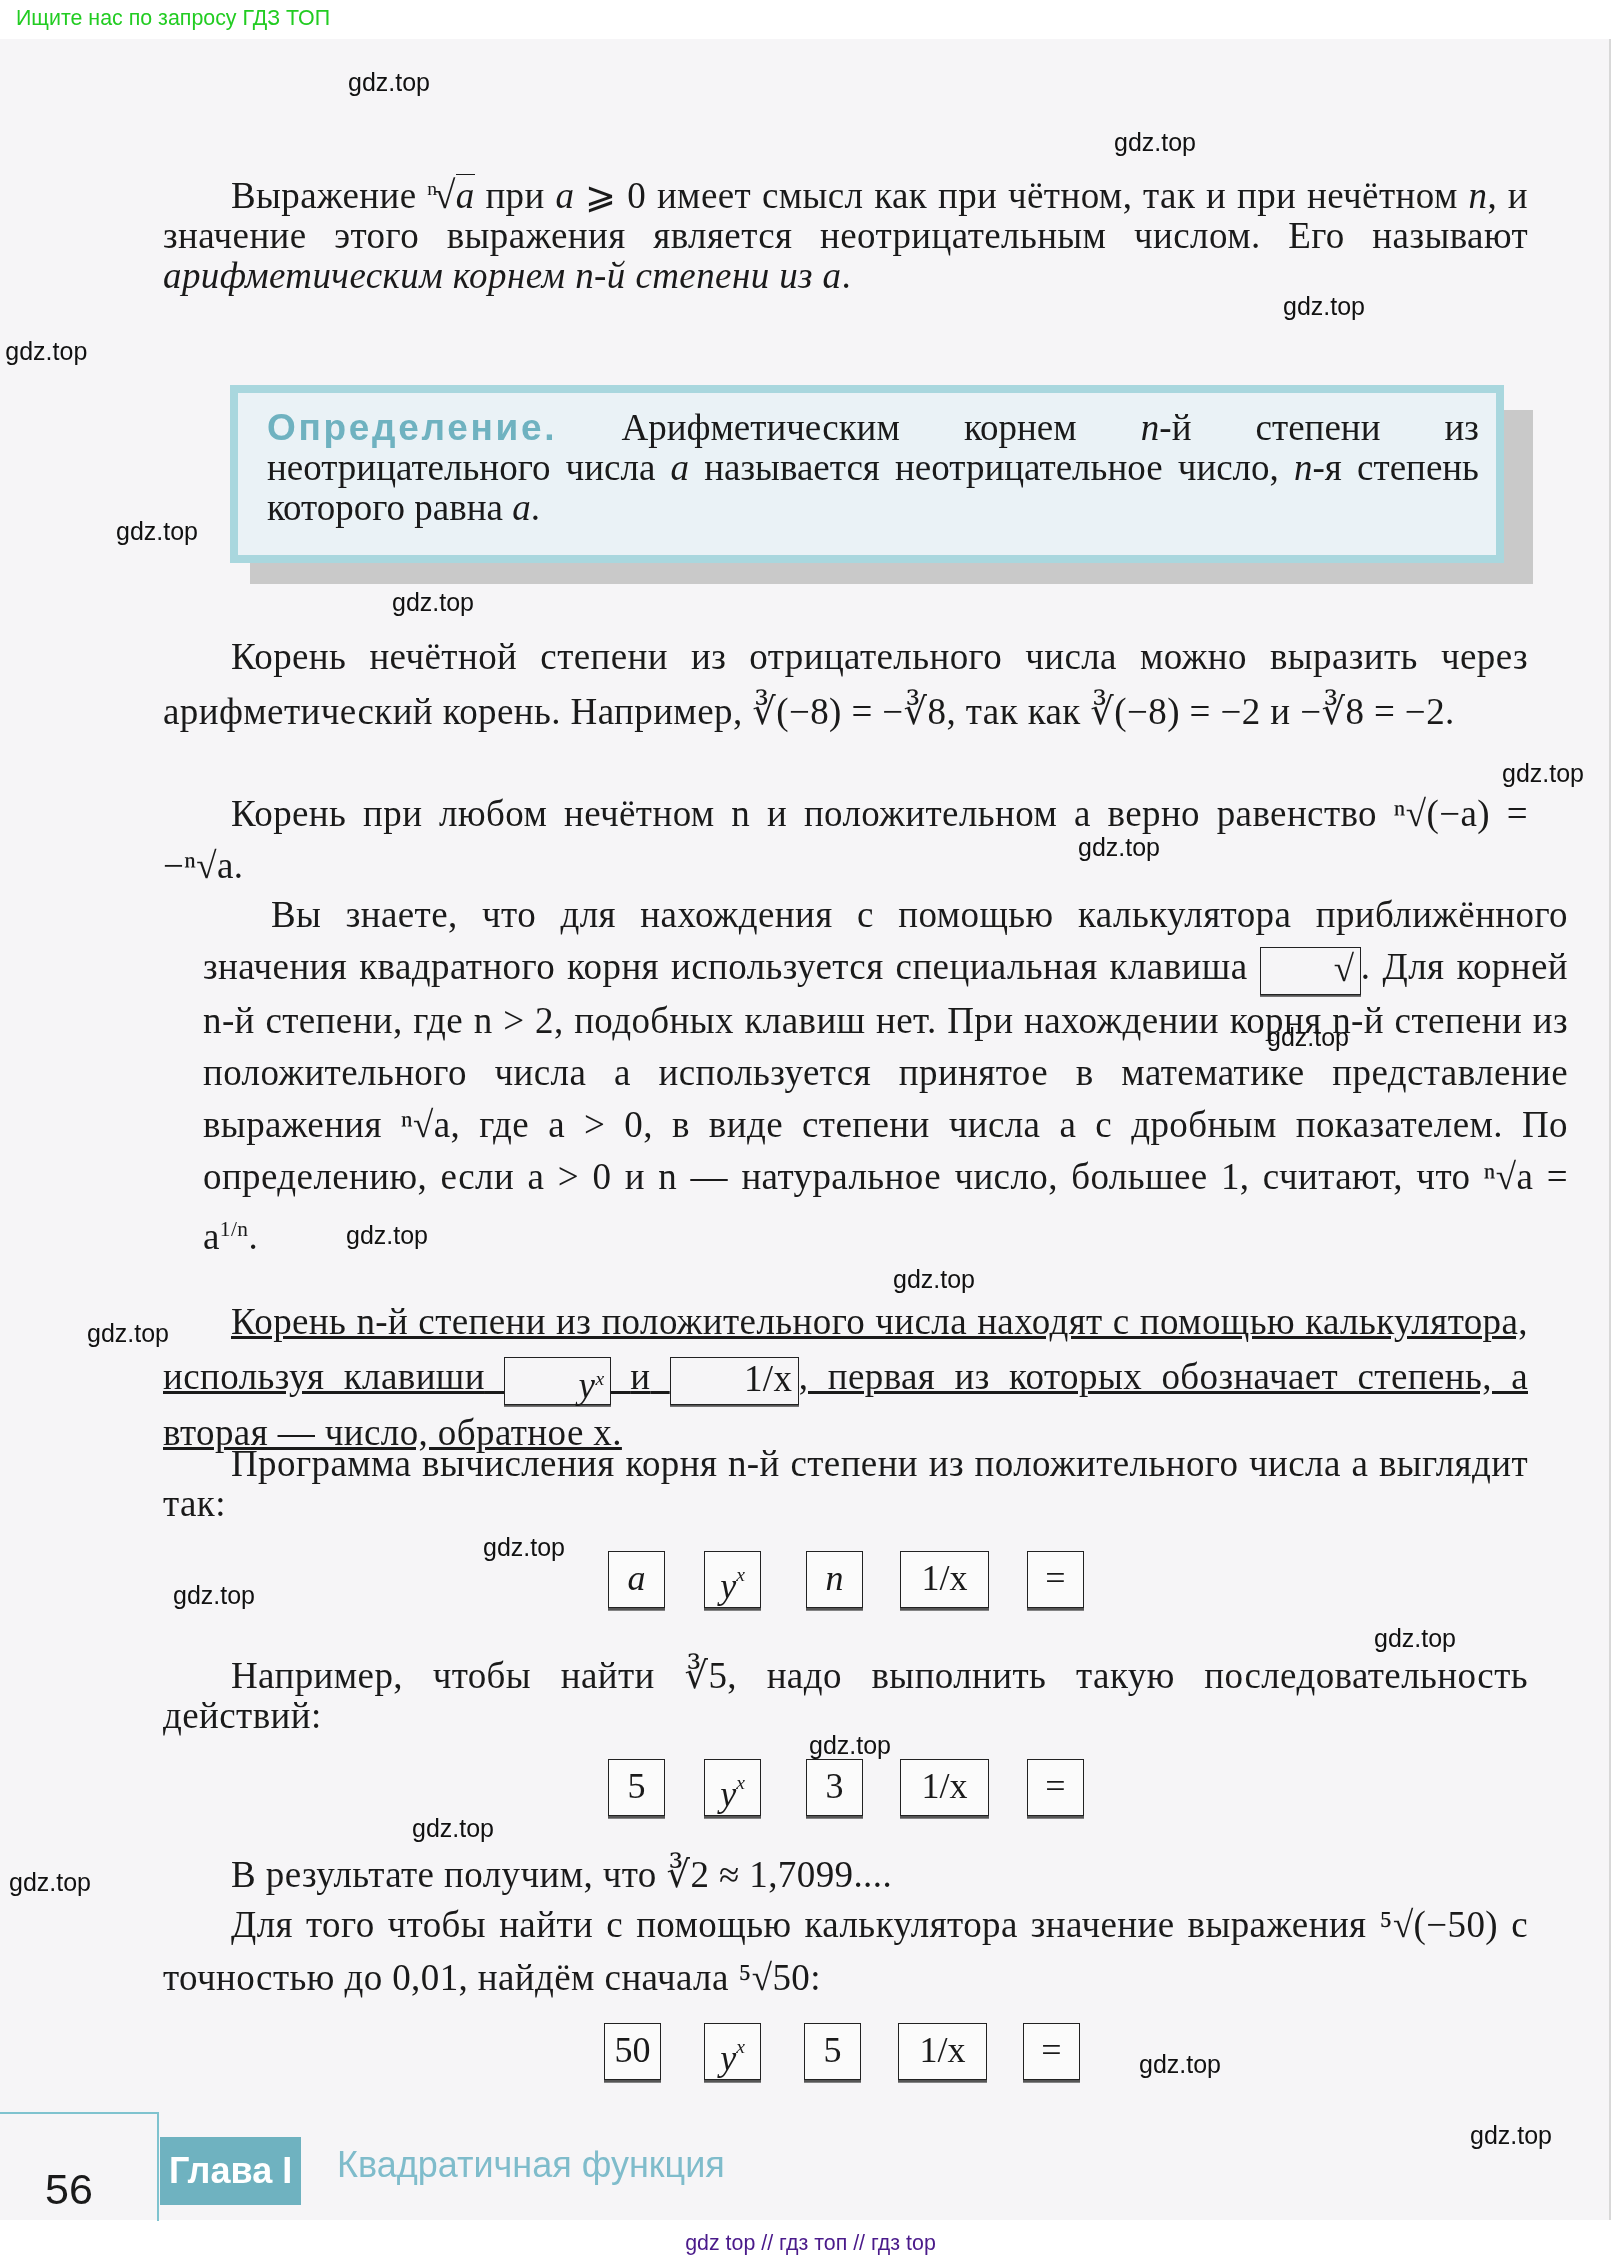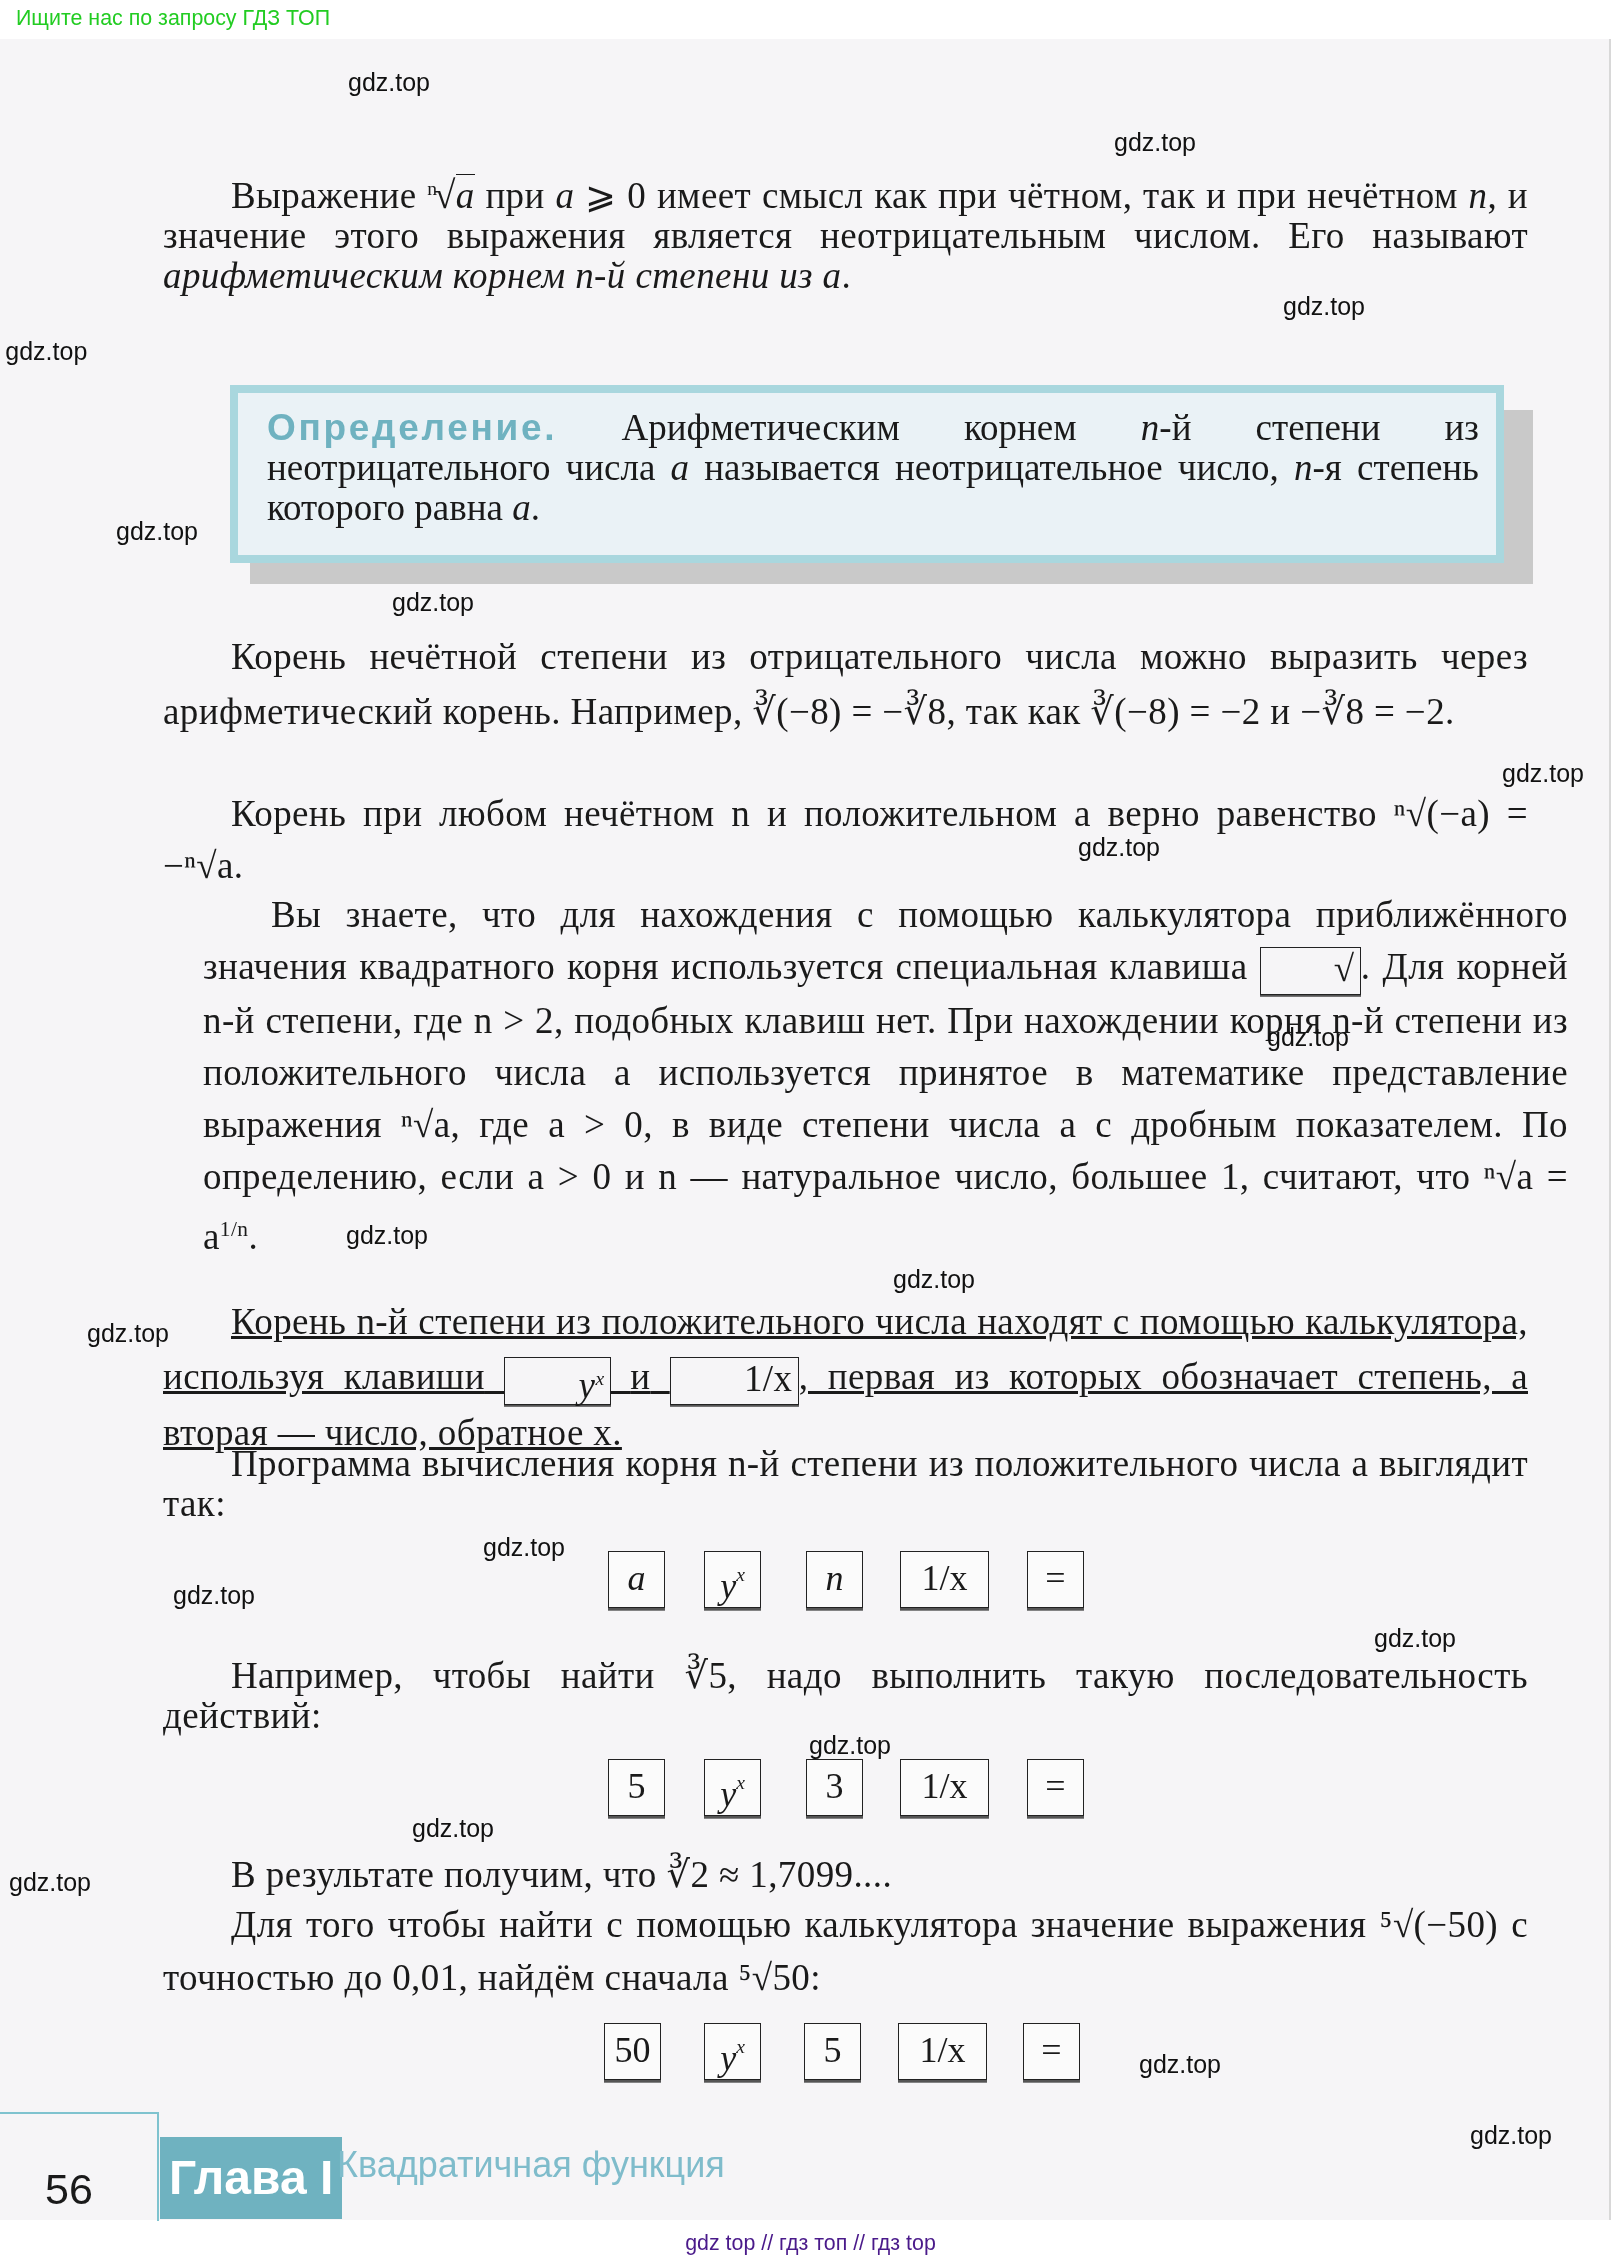--- a/index.html
+++ b/index.html
@@ -63,23 +63,23 @@
   .footer-tab {
     position: absolute; left: 0; top: 2112px; width: 159px; height: 109px;
     border-top: 2.7px solid #7fc3cf; border-right: 2.7px solid #7fc3cf;
     box-sizing: border-box;
   }
   .page-num {
     position: absolute; left: 45px; top: 2165px; font-family: "Liberation Sans", sans-serif;
     font-size: 43px; color: #1a1a1a;
   }
   .chapter-badge {
-    position: absolute; left: 160px; top: 2137px; height: 52px; padding: 15px 9px;
+    position: absolute; left: 160px; top: 2137px; height: 52px; padding: 8px 9px;
     background: #6fb2c0; color: #fff; font-family: "Liberation Sans", sans-serif;
-    font-weight: bold; font-size: 48px; line-height: 52px;
+    font-weight: bold; font-size: 36px; line-height: 52px;
   }
   .chapter-title {
     position: absolute; left: 337px; top: 2139px; font-family: "Liberation Sans", sans-serif;
     font-size: 36px; color: #7fbccb; line-height: 52px;
   }
   .bottom-banner {
     position: absolute; left: 0; top: 2224px; width: 1621px; height: 39px;
     text-align: center; font-family: "Liberation Sans", sans-serif;
     font-size: 21.4px; color: #4a1a8a; line-height: 39px;
   }

